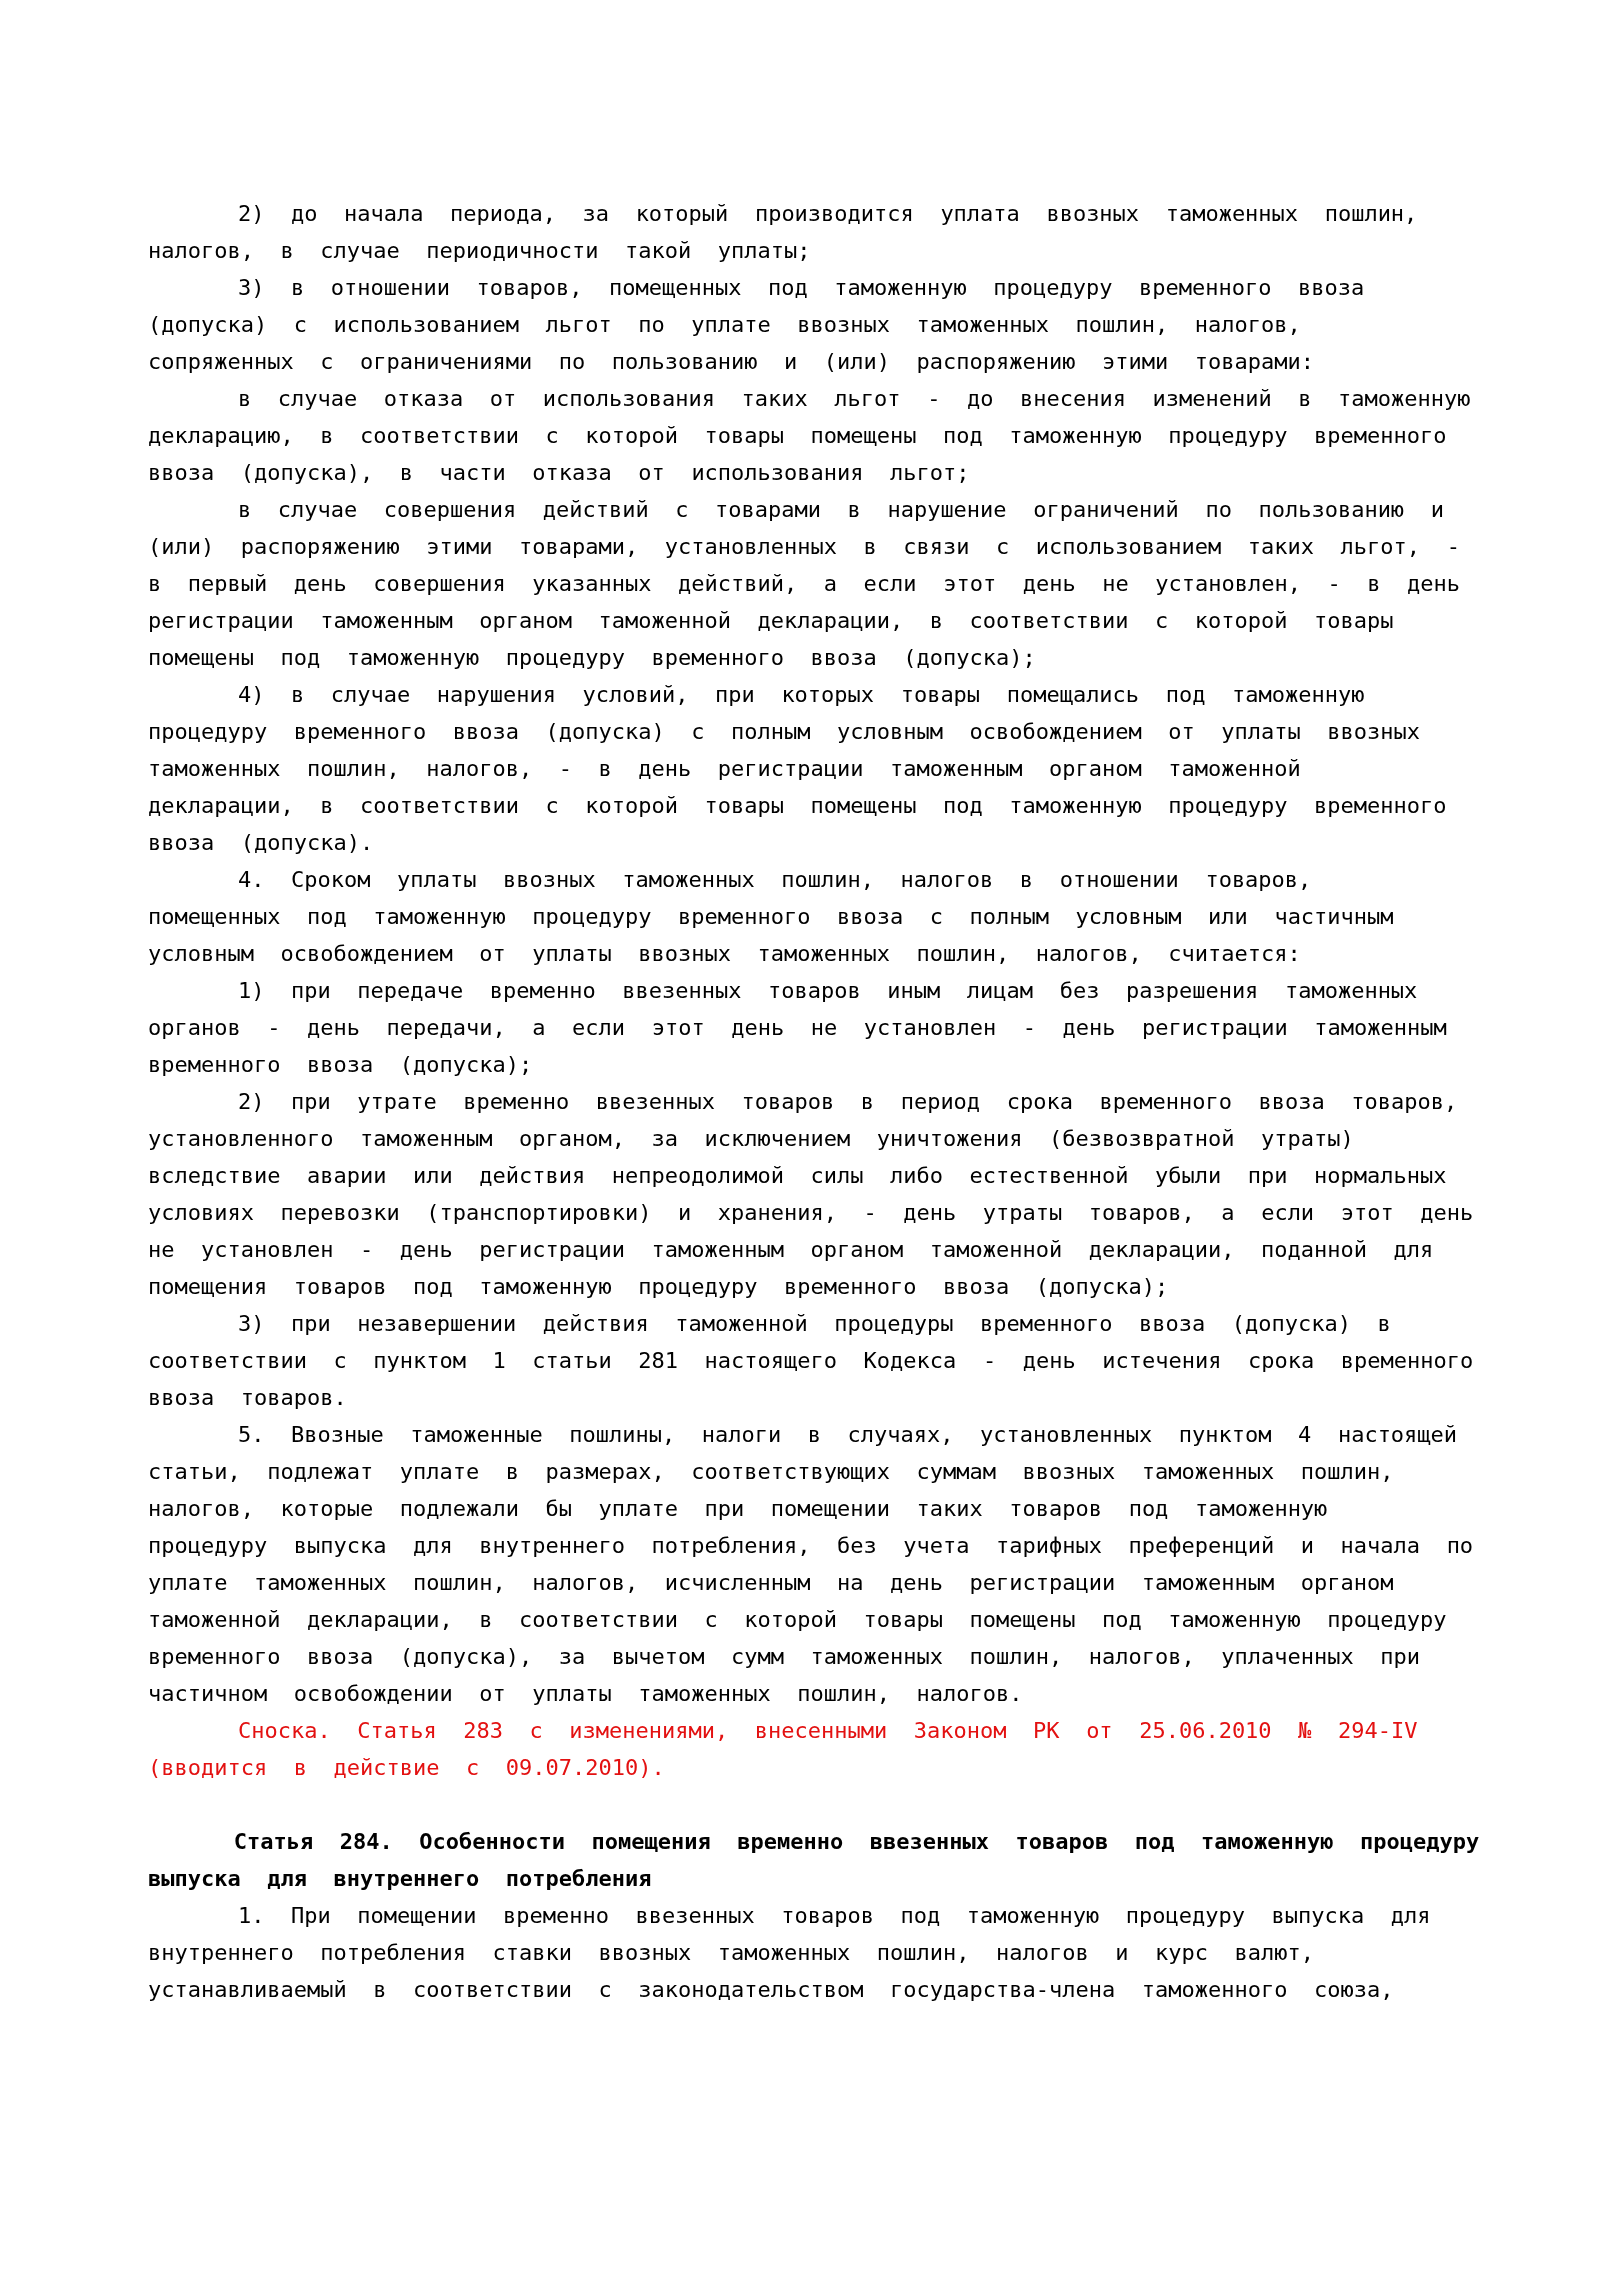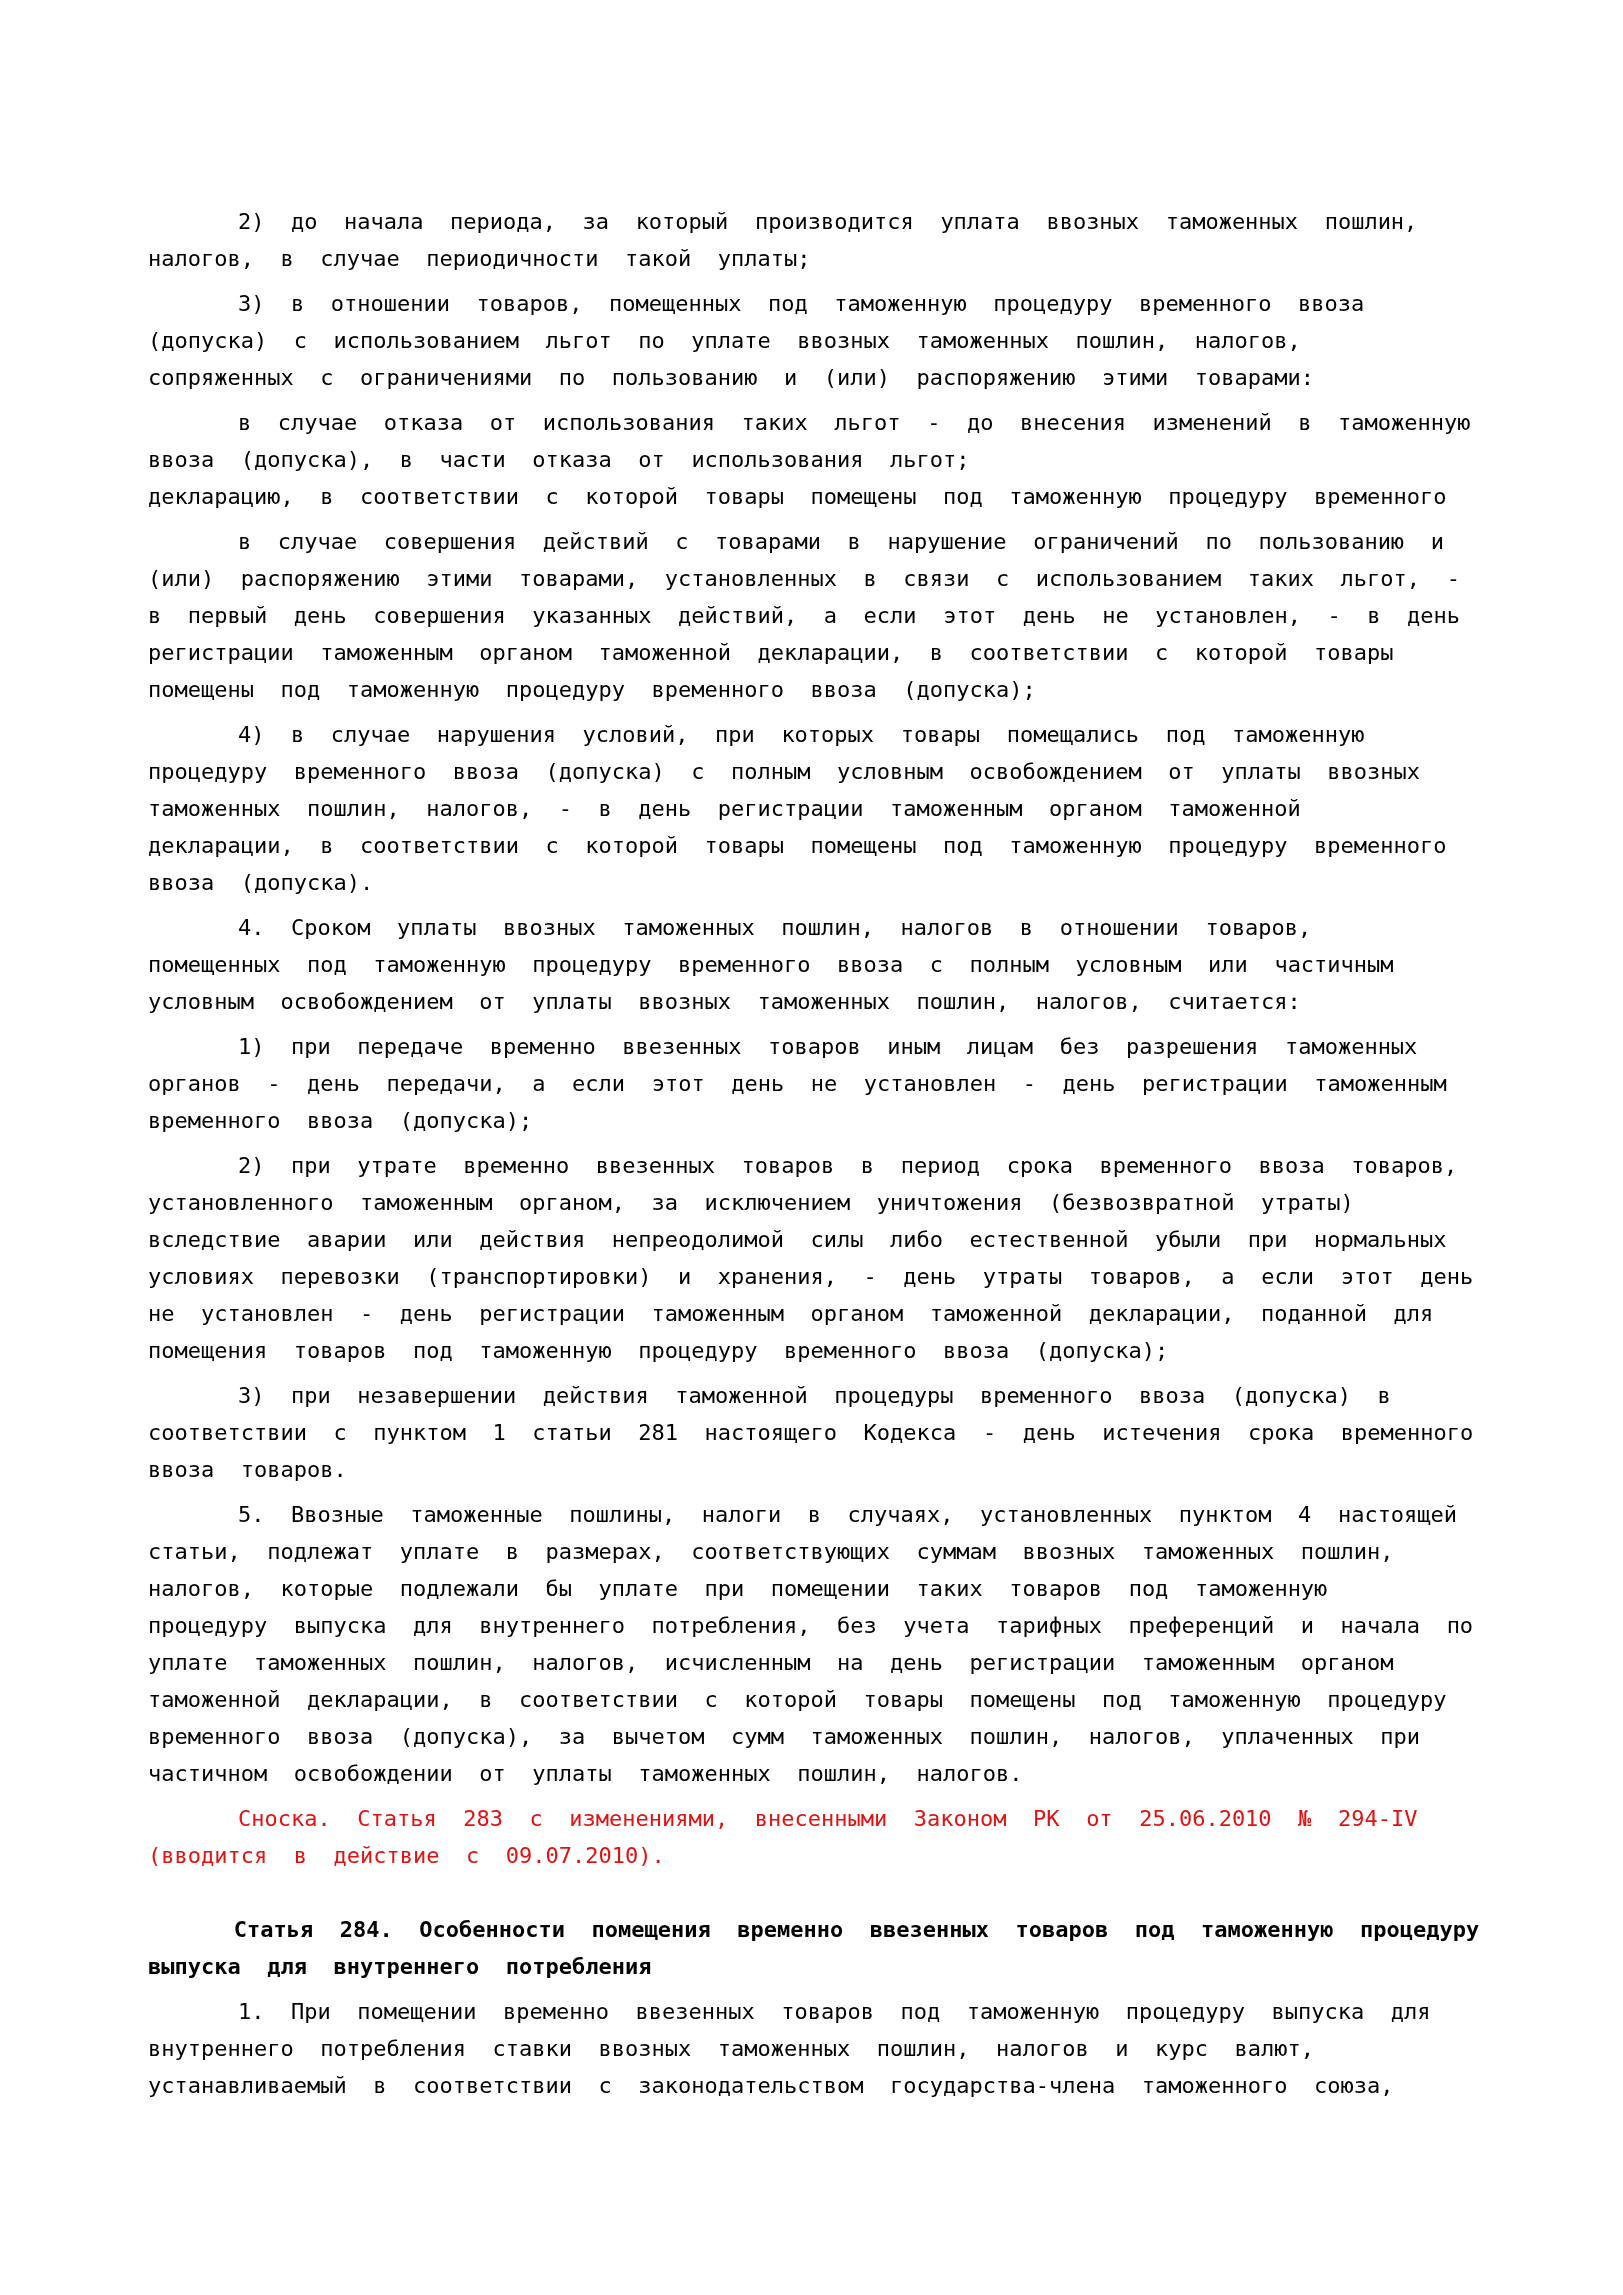--- a/index.html
+++ b/index.html
@@ -21,42 +21,42 @@
     font-size: 22px;
     line-height: 37px;
     word-spacing: 13.3px;
     color: #000000;
   }
   .para { margin: 0; padding: 0; }
   .ln {
     white-space: pre;
     height: 37px;
   }
-  .ind { padding-left: 90px; margin-top: 8px; }
+  .ind { padding-left: 90px; }
   .ind-sm { padding-left: 17px; text-align: center; }
   .heading .ln { font-weight: bold; }
   .spacer { height: 37px; }
 </style>
 </head>
 <body style="background: rgb(255, 255, 255);">
 
 <div id="doc" style="color: rgb(0, 0, 0);">
     <div class="para body">
       <div class="ln ind">2) до начала периода, за который производится уплата ввозных таможенных пошлин,</div>
       <div class="ln">налогов, в случае периодичности такой уплаты;</div>
     </div>
     <div class="para body">
       <div class="ln ind">3) в отношении товаров, помещенных под таможенную процедуру временного ввоза</div>
       <div class="ln">(допуска) с использованием льгот по уплате ввозных таможенных пошлин, налогов,</div>
       <div class="ln">сопряженных с ограничениями по пользованию и (или) распоряжению этими товарами:</div>
     </div>
     <div class="para body">
       <div class="ln ind">в случае отказа от использования таких льгот - до внесения изменений в таможенную</div>
+      <div class="ln">декларацию, в соответствии с которой товары помещены под таможенную процедуру временного</div>
       <div class="ln">ввоза (допуска), в части отказа от использования льгот;</div>
-      <div class="ln">декларацию, в соответствии с которой товары помещены под таможенную процедуру временного</div>
     </div>
     <div class="para body">
       <div class="ln ind">в случае совершения действий с товарами в нарушение ограничений по пользованию и</div>
       <div class="ln">(или) распоряжению этими товарами, установленных в связи с использованием таких льгот, -</div>
       <div class="ln">в первый день совершения указанных действий, а если этот день не установлен, - в день</div>
       <div class="ln">регистрации таможенным органом таможенной декларации, в соответствии с которой товары</div>
       <div class="ln">помещены под таможенную процедуру временного ввоза (допуска);</div>
     </div>
     <div class="para body">
       <div class="ln ind">4) в случае нарушения условий, при которых товары помещались под таможенную</div>

